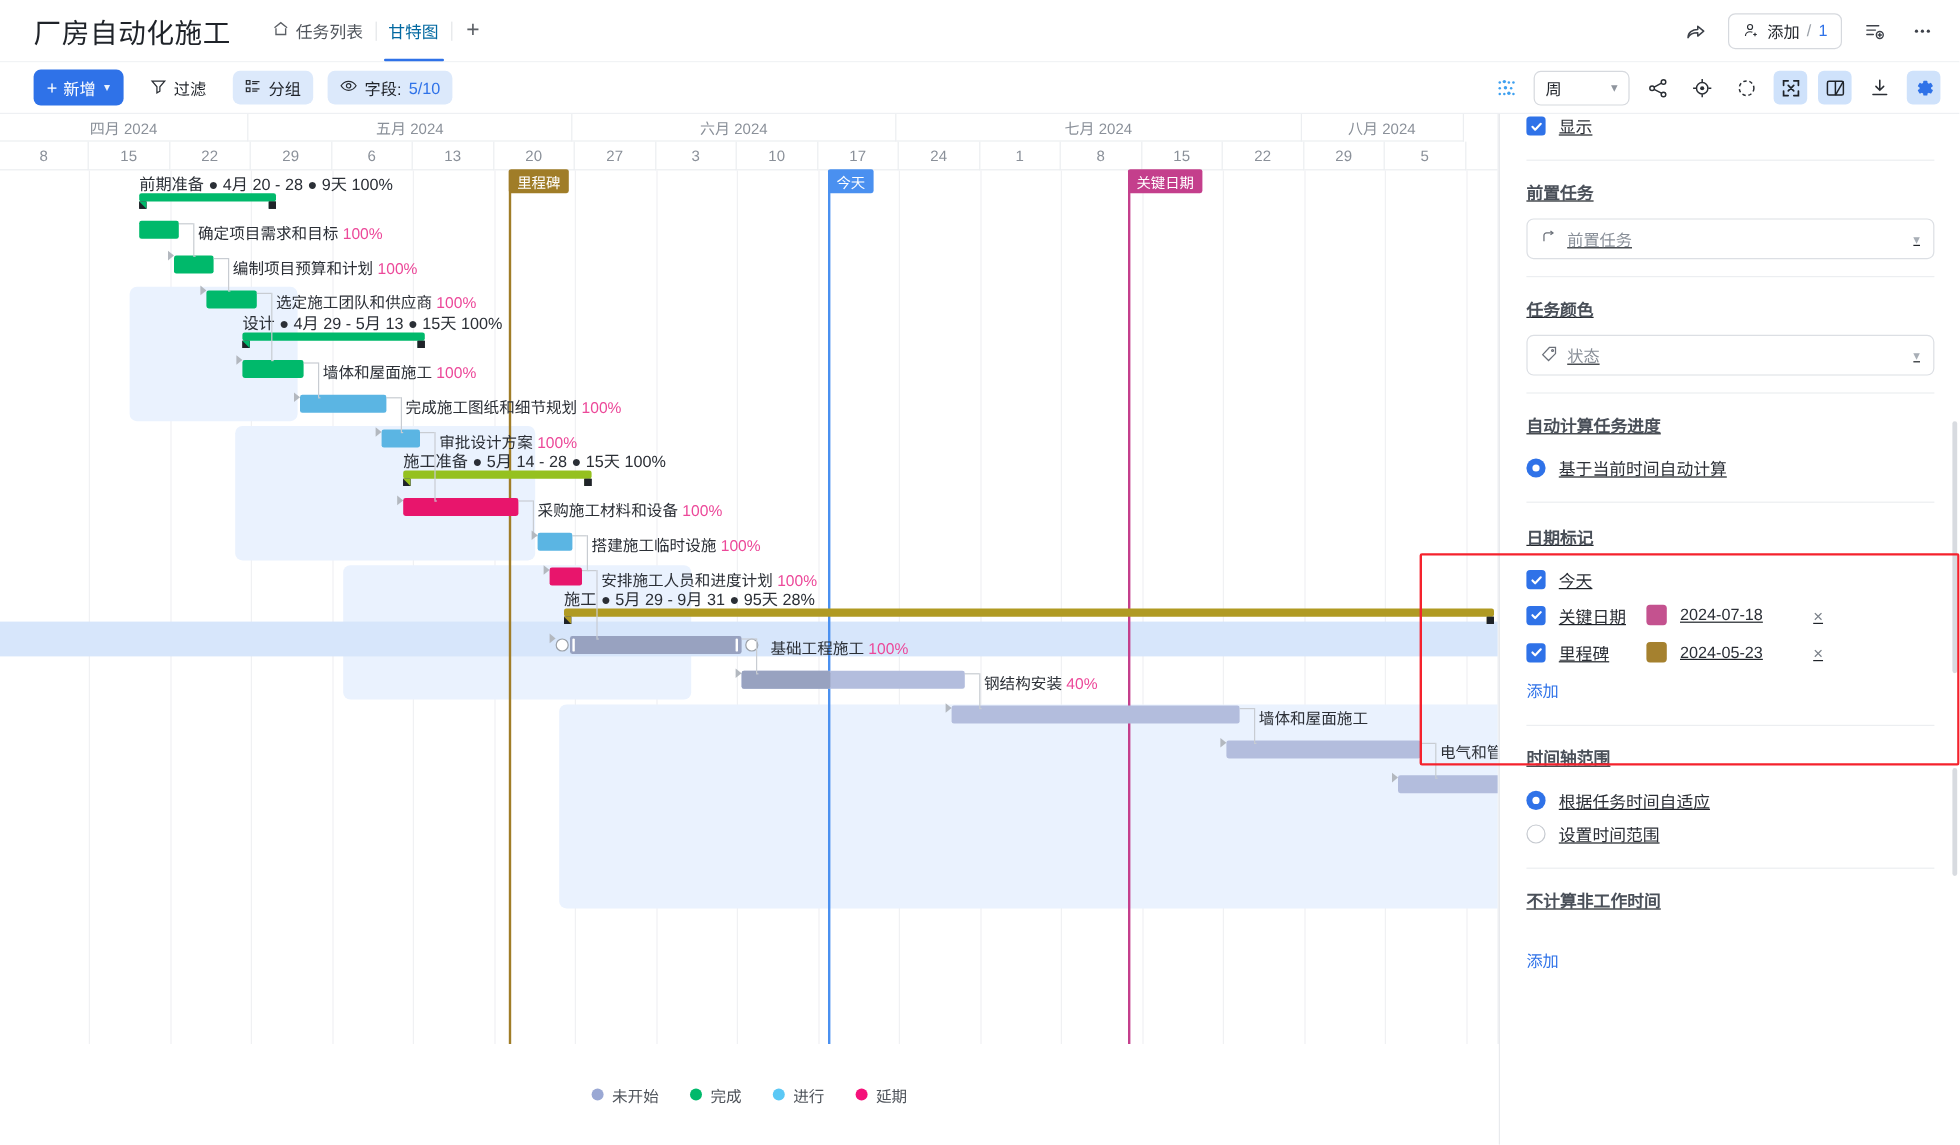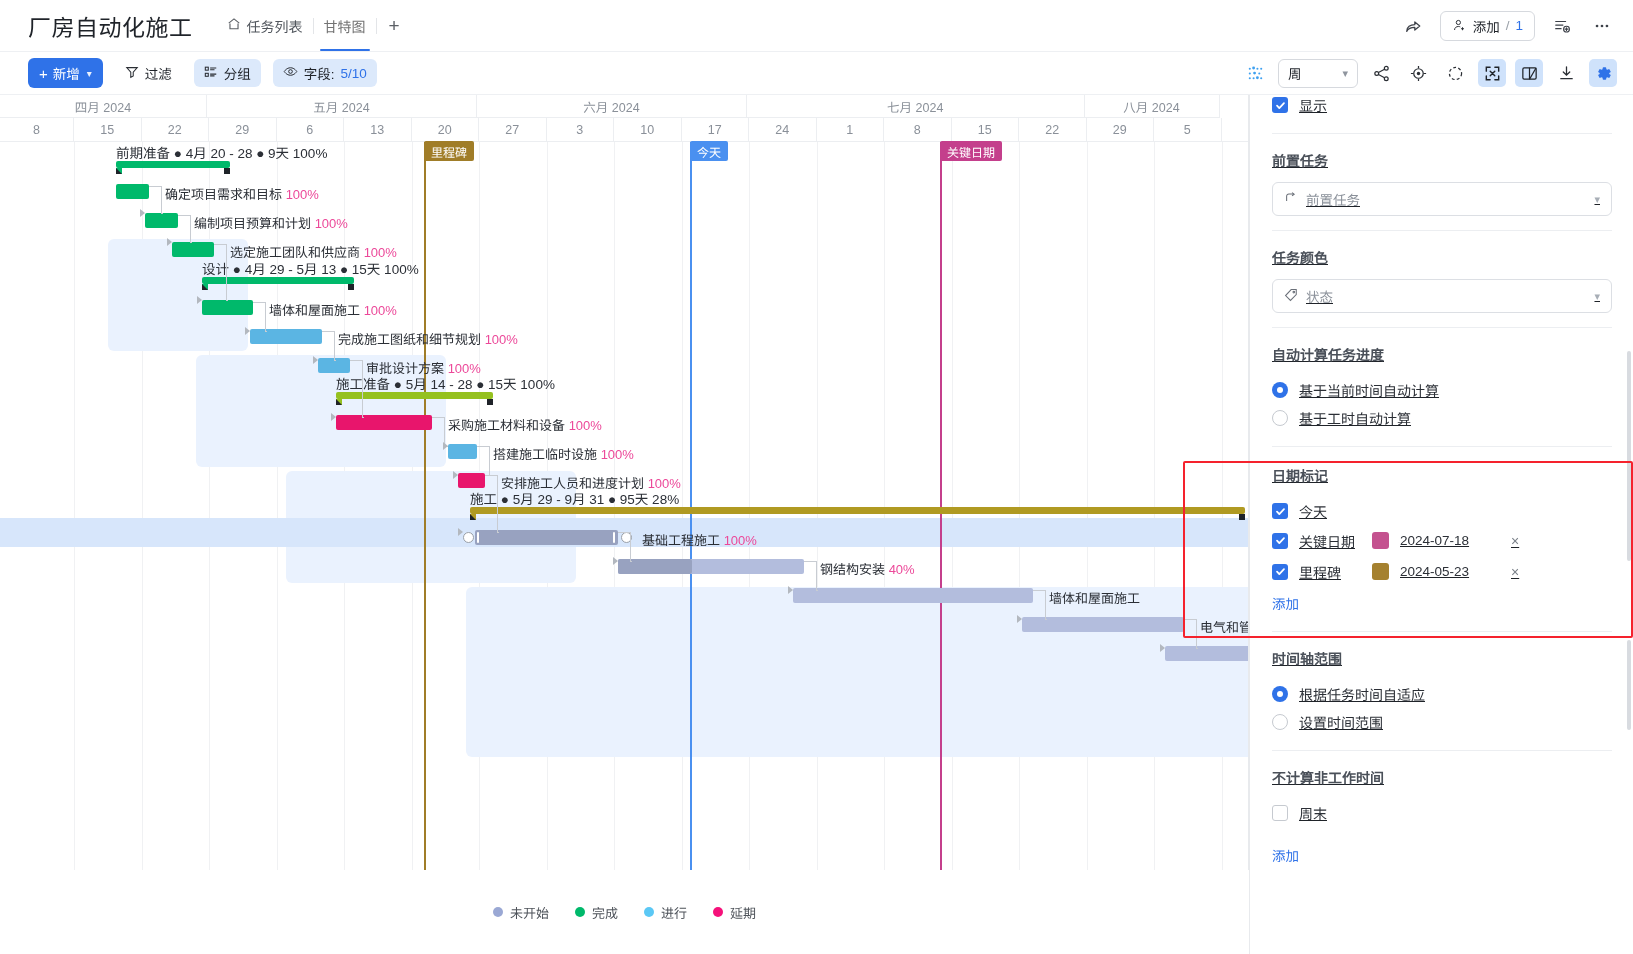--- a/index.html
+++ b/index.html
@@ -23,21 +23,21 @@
   .doc-title {
     font-size: 23px; font-weight: 400; color: #1f2329;
     margin-left: 28px; letter-spacing: .5px; white-space: nowrap;
   }
   .tabs { display: flex; align-items: center; margin-left: 24px; height: 100%; }
   .tab {
     display: flex; align-items: center; gap: 6px;
     font-size: 14px; color: #51565d; padding: 0 10px; height: 100%;
     position: relative; cursor: pointer; white-space: nowrap;
   }
-  .tab.active { color: #737373; }
+  .tab.active { color: #0369a1; }
   .tab.active::after {
     content: ""; position: absolute; left: 6px; right: 6px; bottom: 0;
     height: 2px; background: #2f72e8; border-radius: 1px;
   }
   .tab-sep { width: 1px; height: 16px; background: #e3e5e8; }
   .tab-add {
     font-size: 19px; color: #5c6066; padding: 0 12px; cursor: pointer;
     line-height: 1;
   }
   .top-right {
@@ -632,24 +632,20 @@
       <div class="p-divider"></div>
 
       <div class="p-sec">
         <div class="p-title">自动计算任务进度</div>
         <div class="chk-row">
           <span class="radio on">
               <i></i>
             </span>
           <span>基于当前时间自动计算</span>
         </div>
-        <div class="chk-row">
-          <span class="radio off"></span>
-          <span>基于工时自动计算</span>
-        </div>
       </div>
 
       <div class="p-divider"></div>
 
       <div class="p-sec" style="padding-top:2px;">
         <div class="p-title">日期标记</div>
 
         <div class="chk-row">
           <span class="chk on">
             <svg width="11" height="11" viewBox="0 0 12 12" fill="none" stroke="#fff" stroke-width="1.9" stroke-linecap="round" stroke-linejoin="round">
@@ -699,24 +695,20 @@
         <div class="chk-row">
           <span class="radio off"></span>
           <span>设置时间范围</span>
         </div>
       </div>
 
       <div class="p-divider"></div>
 
       <div class="p-sec">
         <div class="p-title">不计算非工作时间</div>
-        <div class="chk-row" style="margin-top:6px;">
-          <span class="chk off"></span>
-          <span>周末</span>
-        </div>
         <span class="link-add" style="margin-top:18px;">添加</span>
       </div>
 
     </div>
 
     <div class="pscroll" style="top:256px; height:210px;"></div>
     <div class="pscroll" style="top:545px; height:90px;"></div>
   </div>
 
   <div class="hl-box" style="left:1183px; top:461px; width:450px; height:177px;"></div>

